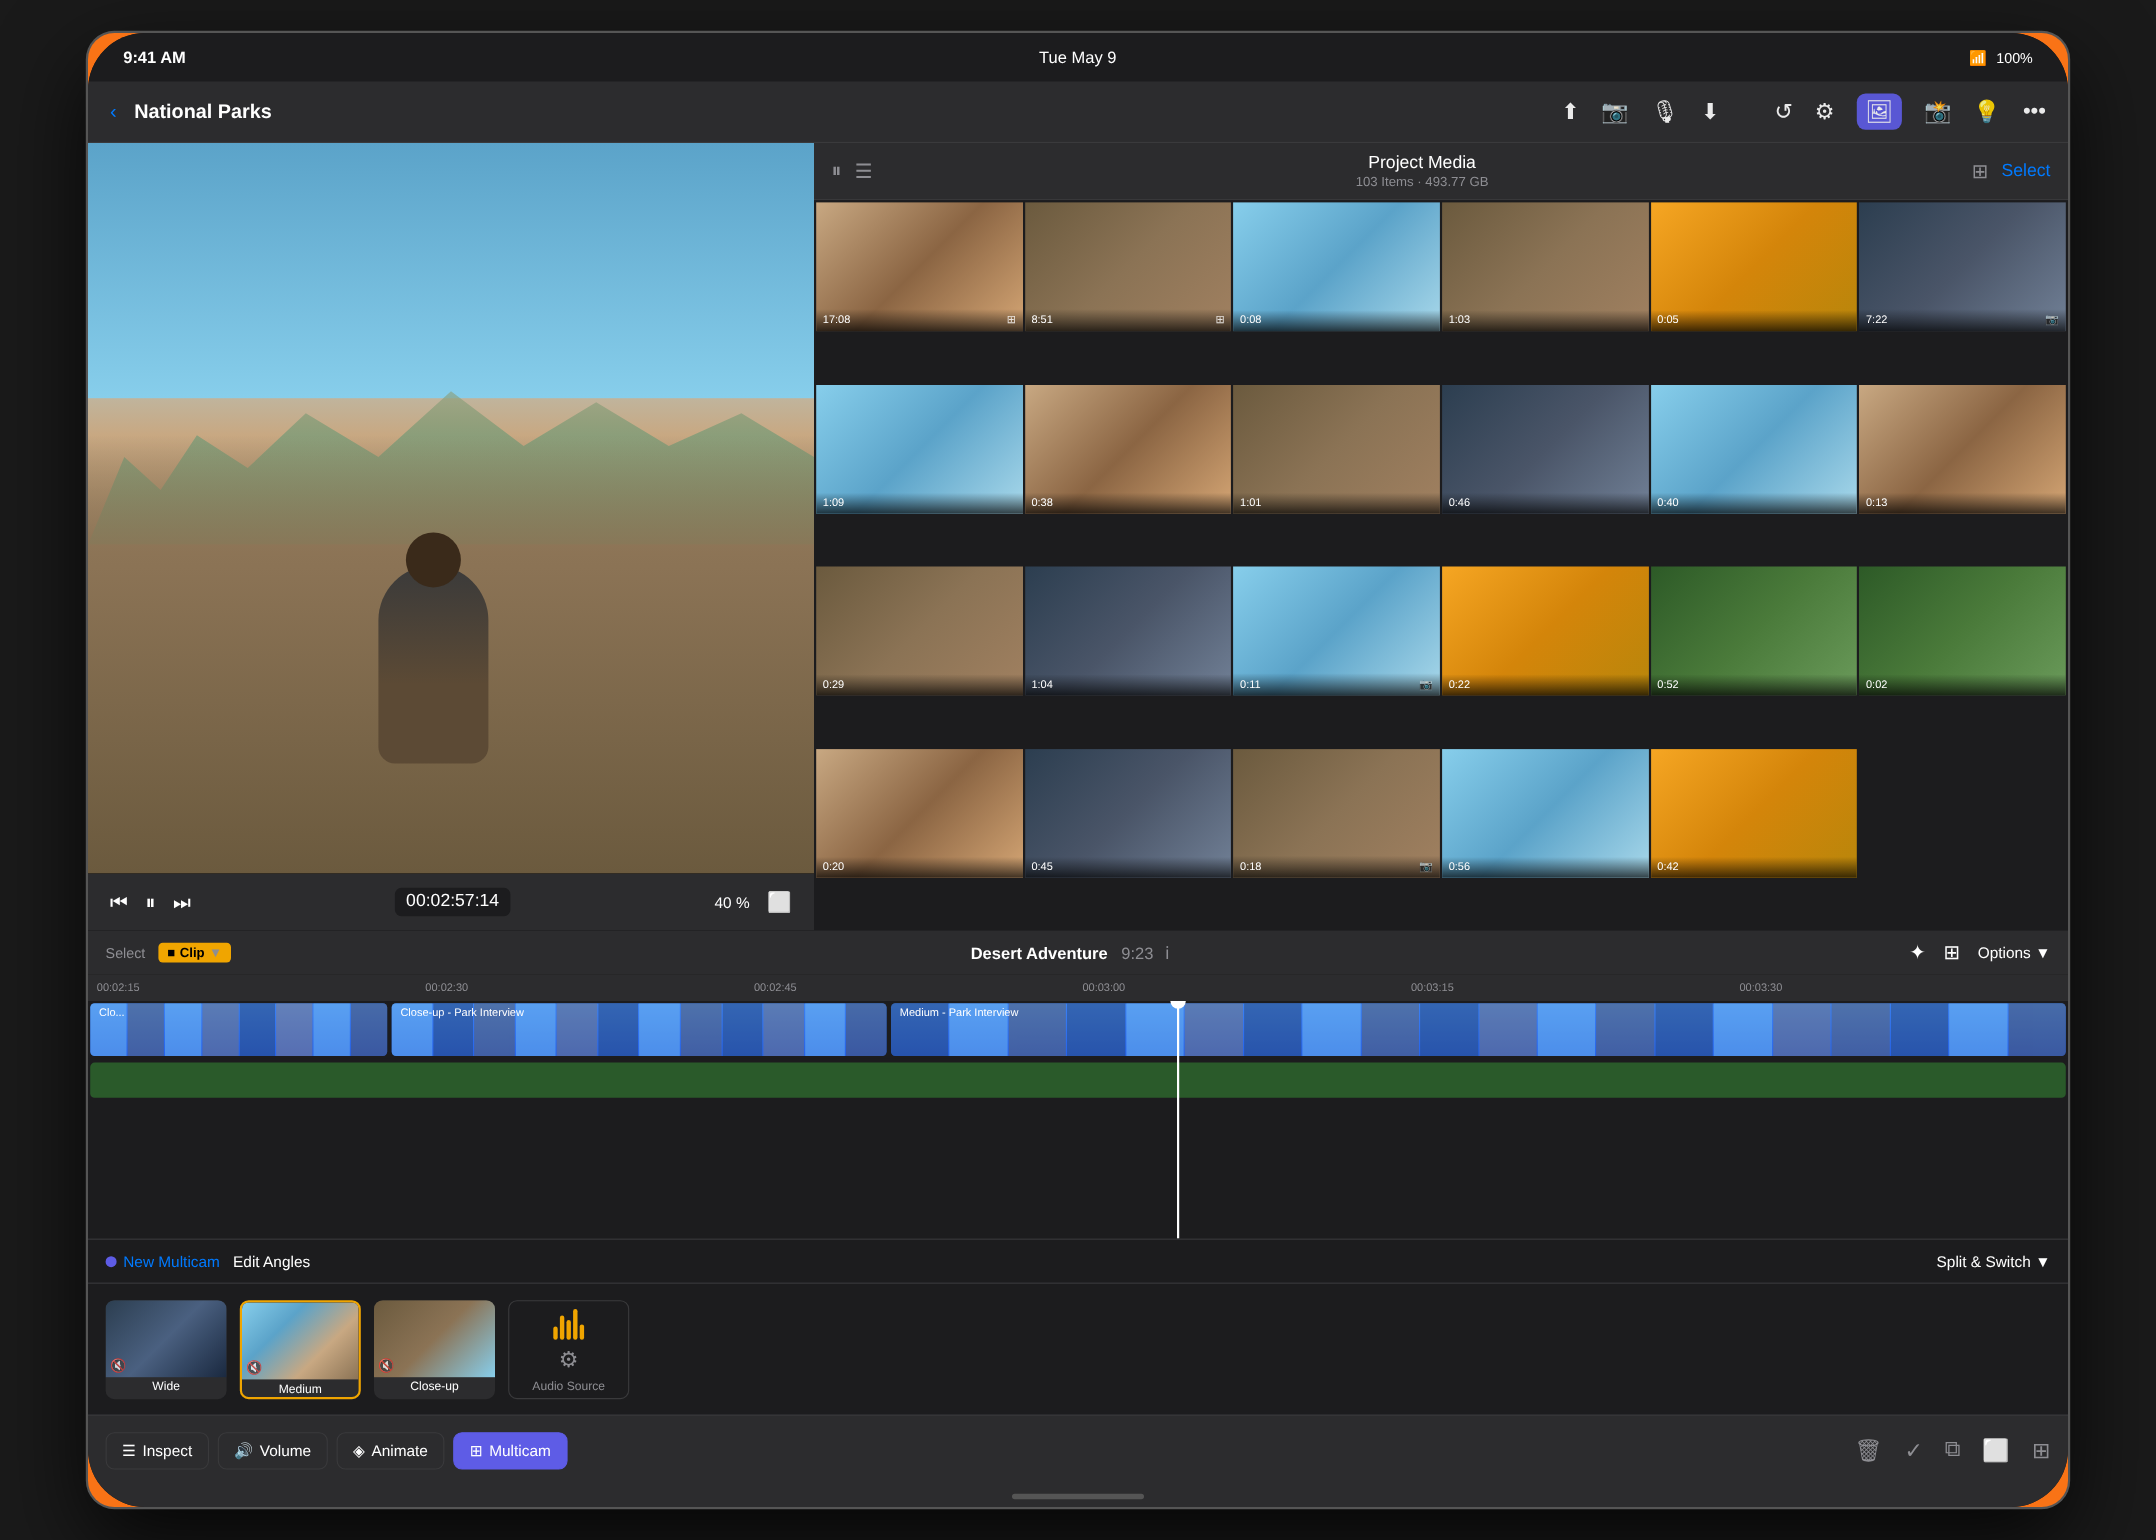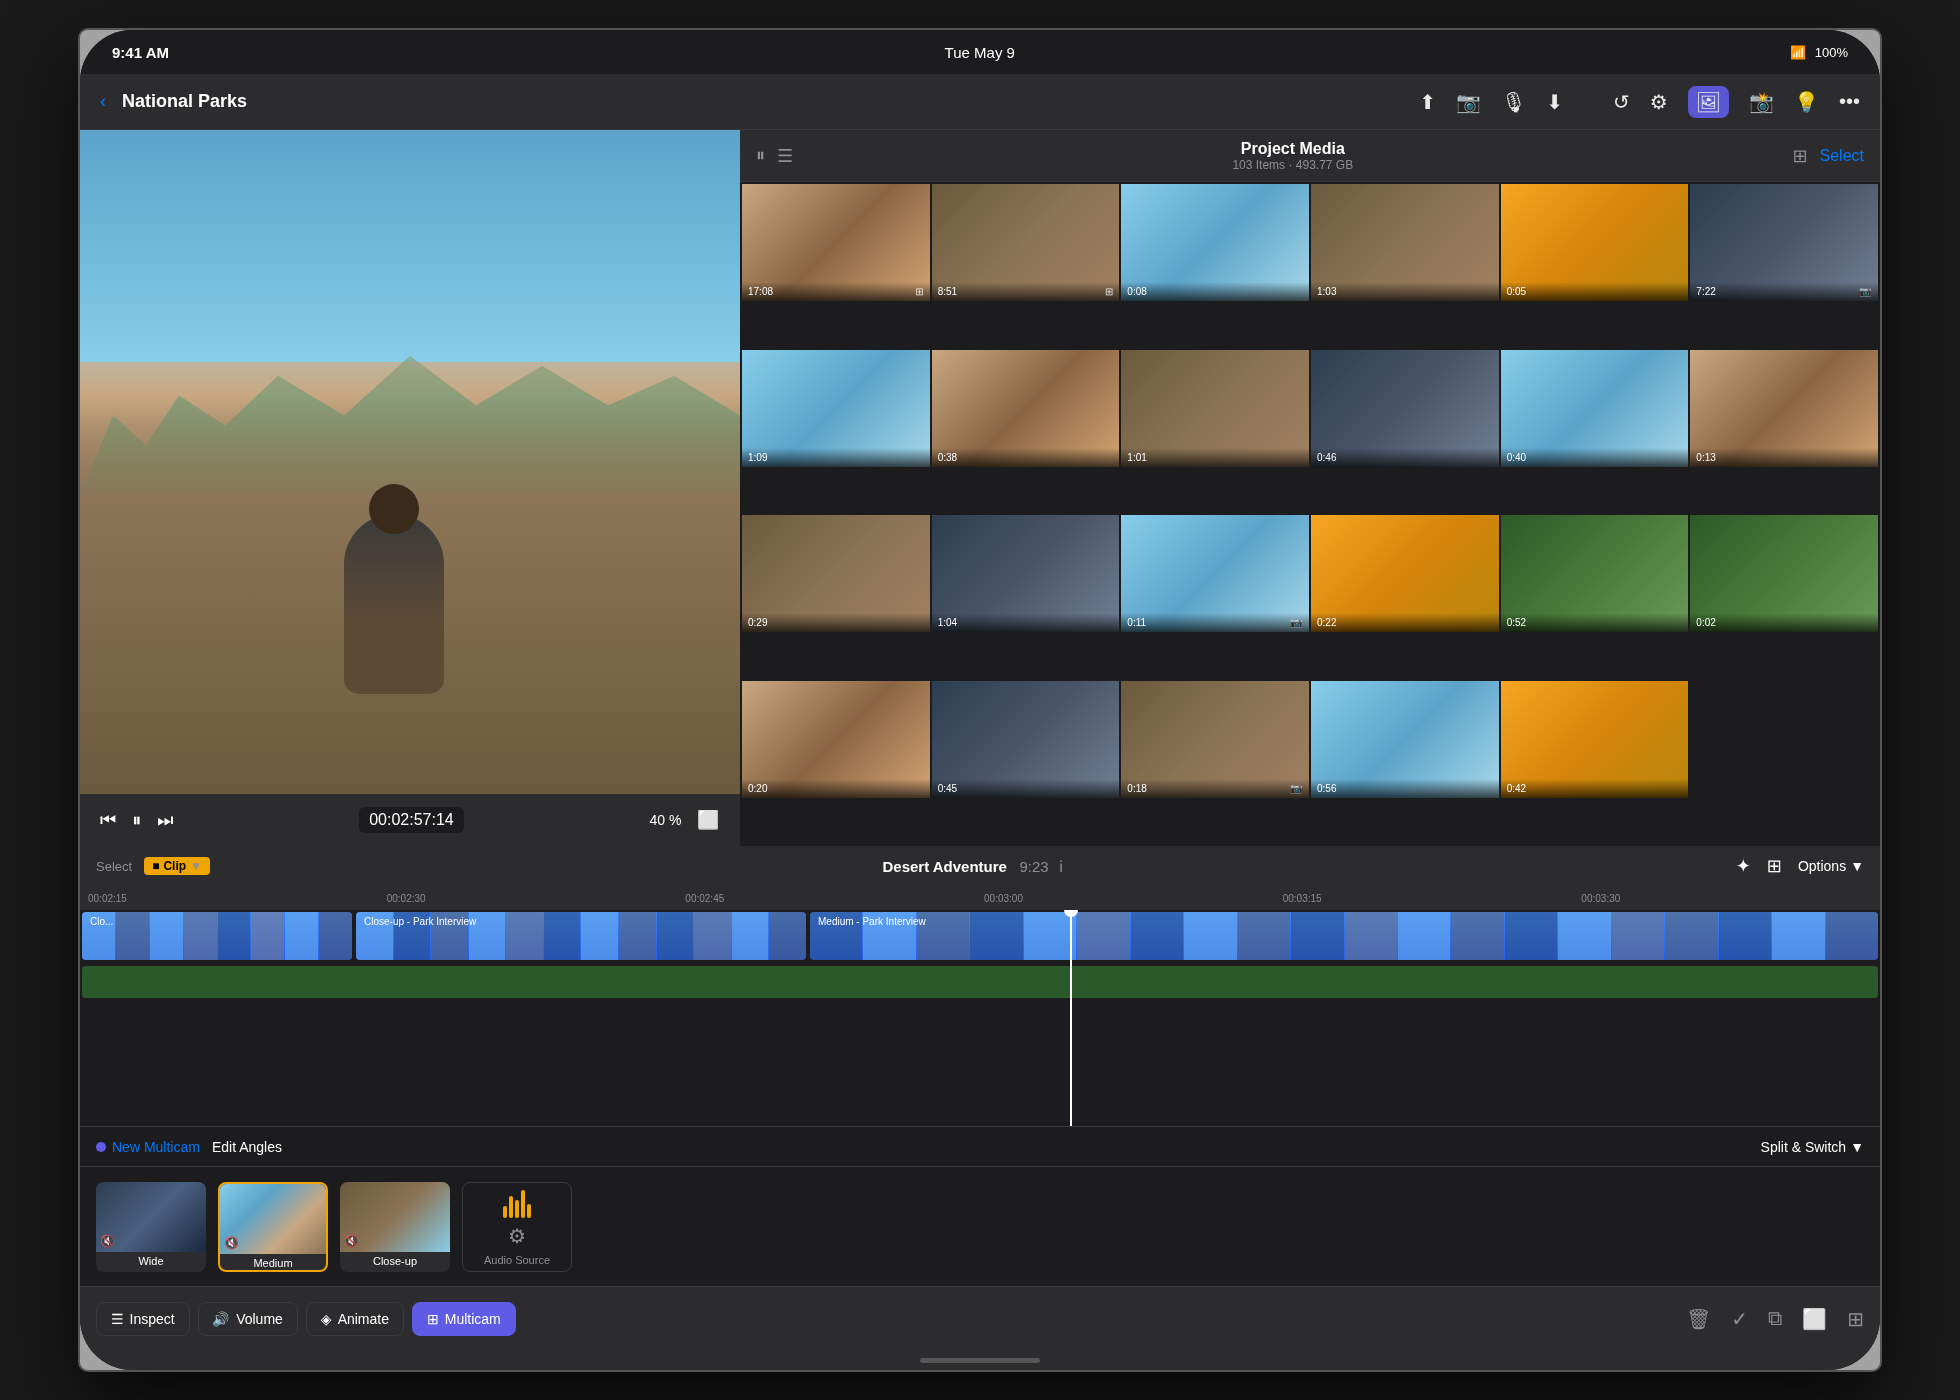--- a/index.html
+++ b/index.html
@@ -9,22 +9,22 @@
       height: 1400px;
       overflow: hidden;
       font-family: -apple-system, BlinkMacSystemFont, 'SF Pro Display', 'Helvetica Neue', sans-serif;
       display: flex;
       align-items: center;
       justify-content: center;
     }
     .device-outer {
       width: 1800px;
       height: 1340px;
-      background: #a3a3a3;
-      border-radius: 8px;
+      background: #f97316;
+      border-radius: 24px;
       position: relative;
       box-shadow: 0 0 0 2px #555, 0 30px 80px rgba(0,0,0,0.8);
       overflow: hidden;
     }
     .device-screen {
       position: absolute;
       top: 0; left: 0; right: 0; bottom: 0;
       background: #1c1c1e;
       border-radius: 52px;
       overflow: hidden;
@@ -198,21 +198,21 @@
       color: #8e8e93;
       font-size: 18px;
     }
     .media-title-section {
       flex: 1;
       text-align: center;
     }
     .media-title {
       color: #fff;
       font-size: 16px;
-      font-weight: 700;
+      font-weight: 400;
     }
     .media-subtitle {
       color: #8e8e93;
       font-size: 12px;
     }
     .media-header-right {
       display: flex;
       align-items: center;
       gap: 12px;
     }

